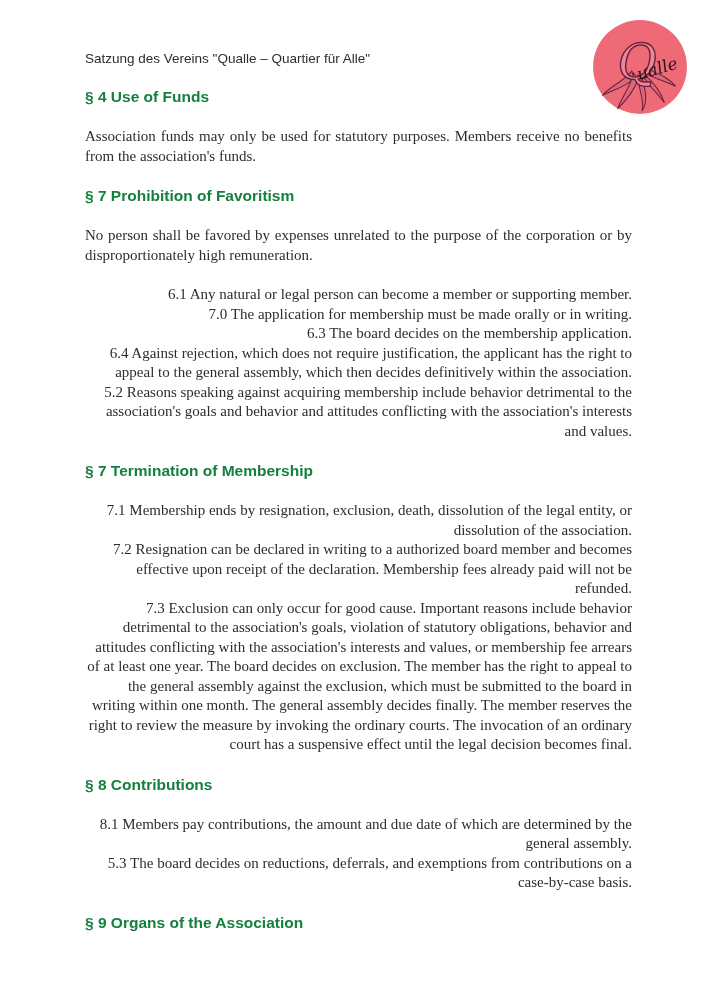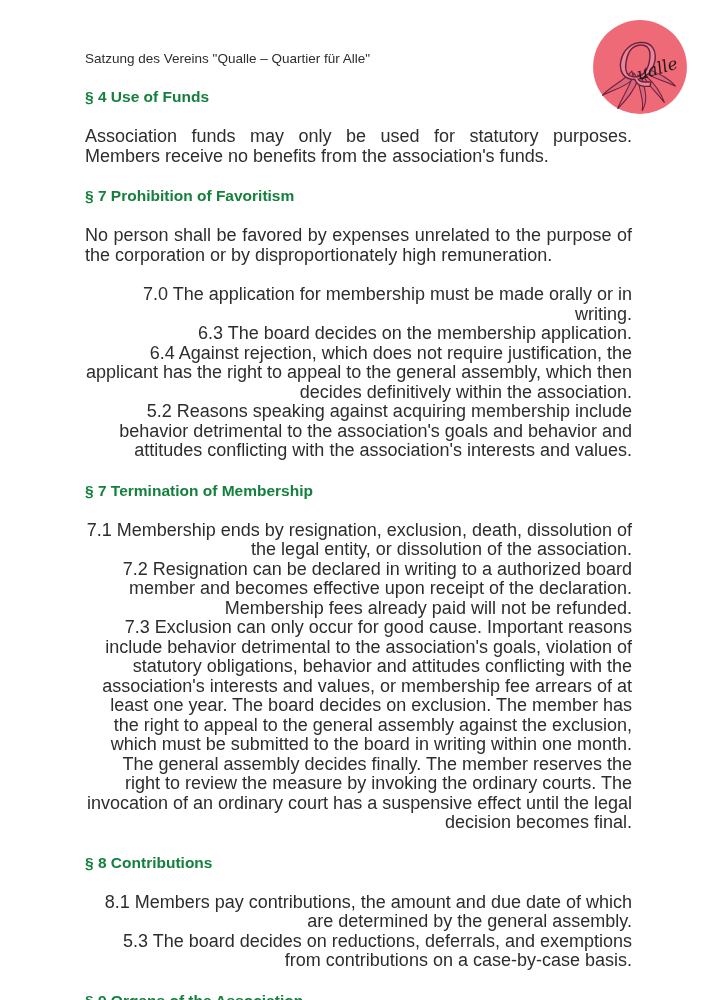--- a/index.html
+++ b/index.html
@@ -27,23 +27,24 @@
   }
   h2.section-heading {
     font-size: 15.5px;
     font-weight: bold;
     color: #15803d;
     margin: 0 0 20px 0;
     line-height: 1.3;
   }
   .section { margin-bottom: 20px; }
   .para {
-    font-size: 18px;
+    font-size: 15px;
     line-height: 19.5px;
     margin: 0 0 20px 0;
+    font-family: Liberation Serif, serif;
   }
   .para.just { text-align: justify; }
   .block { margin-bottom: 20px; }
   .block .para { margin-bottom: 0; text-align: right; }
   .logo {
     position: absolute;
     top: 16px;
     right: 16px;
     width: 102px;
     height: 102px;
@@ -81,20 +82,21 @@
       <p class="para just">Association funds may only be used for statutory purposes. Members receive no benefits from the association's funds.</p>
     </div>
 
     <div class="section">
       <h2 class="section-heading">§ 7 Prohibition of Favoritism</h2>
       <p class="para just">No person shall be favored by expenses unrelated to the purpose of the corporation or by disproportionately high remuneration.</p>
     </div>
 
     <div class="section">
       <div class="block">
+        <p class="para just">6.1 Any natural or legal person can become a member or supporting member.</p>
         <p class="para just">7.0 The application for membership must be made orally or in writing.</p>
         <p class="para just">6.3 The board decides on the membership application.</p>
         <p class="para just">6.4 Against rejection, which does not require justification, the applicant has the right to appeal to the general assembly, which then decides definitively within the association.</p>
         <p class="para just">5.2 Reasons speaking against acquiring membership include behavior detrimental to the association's goals and behavior and attitudes conflicting with the association's interests and values.</p>
       </div>
     </div>
 
     <div class="section">
       <h2 class="section-heading">§ 7 Termination of Membership</h2>
       <div class="block">

